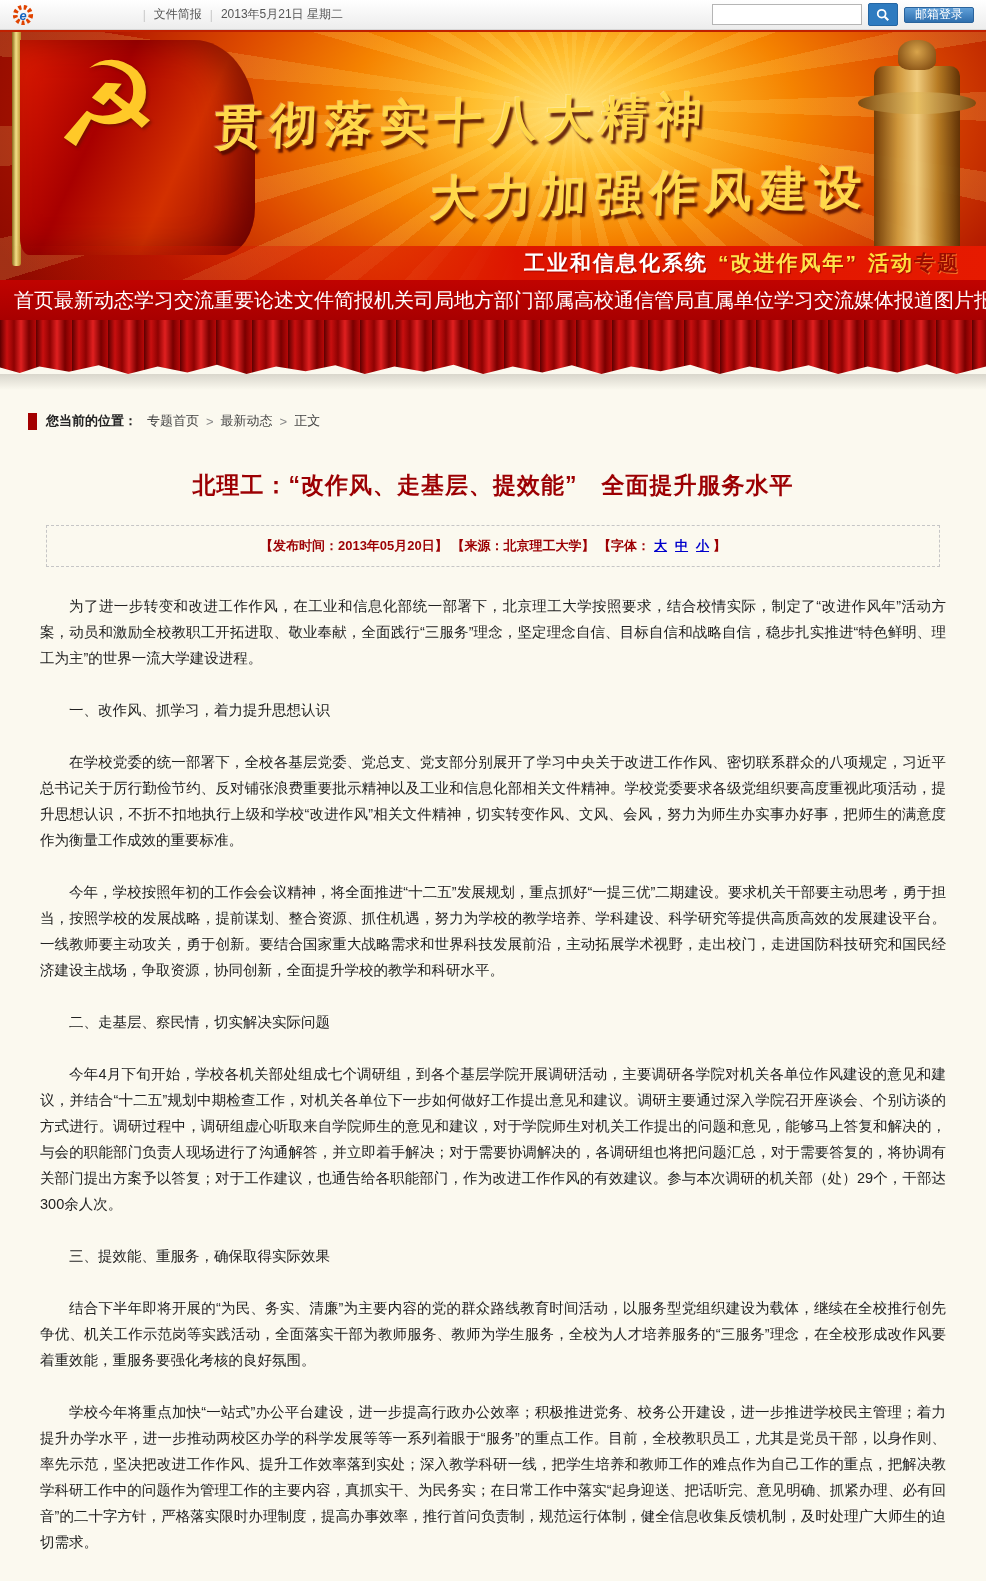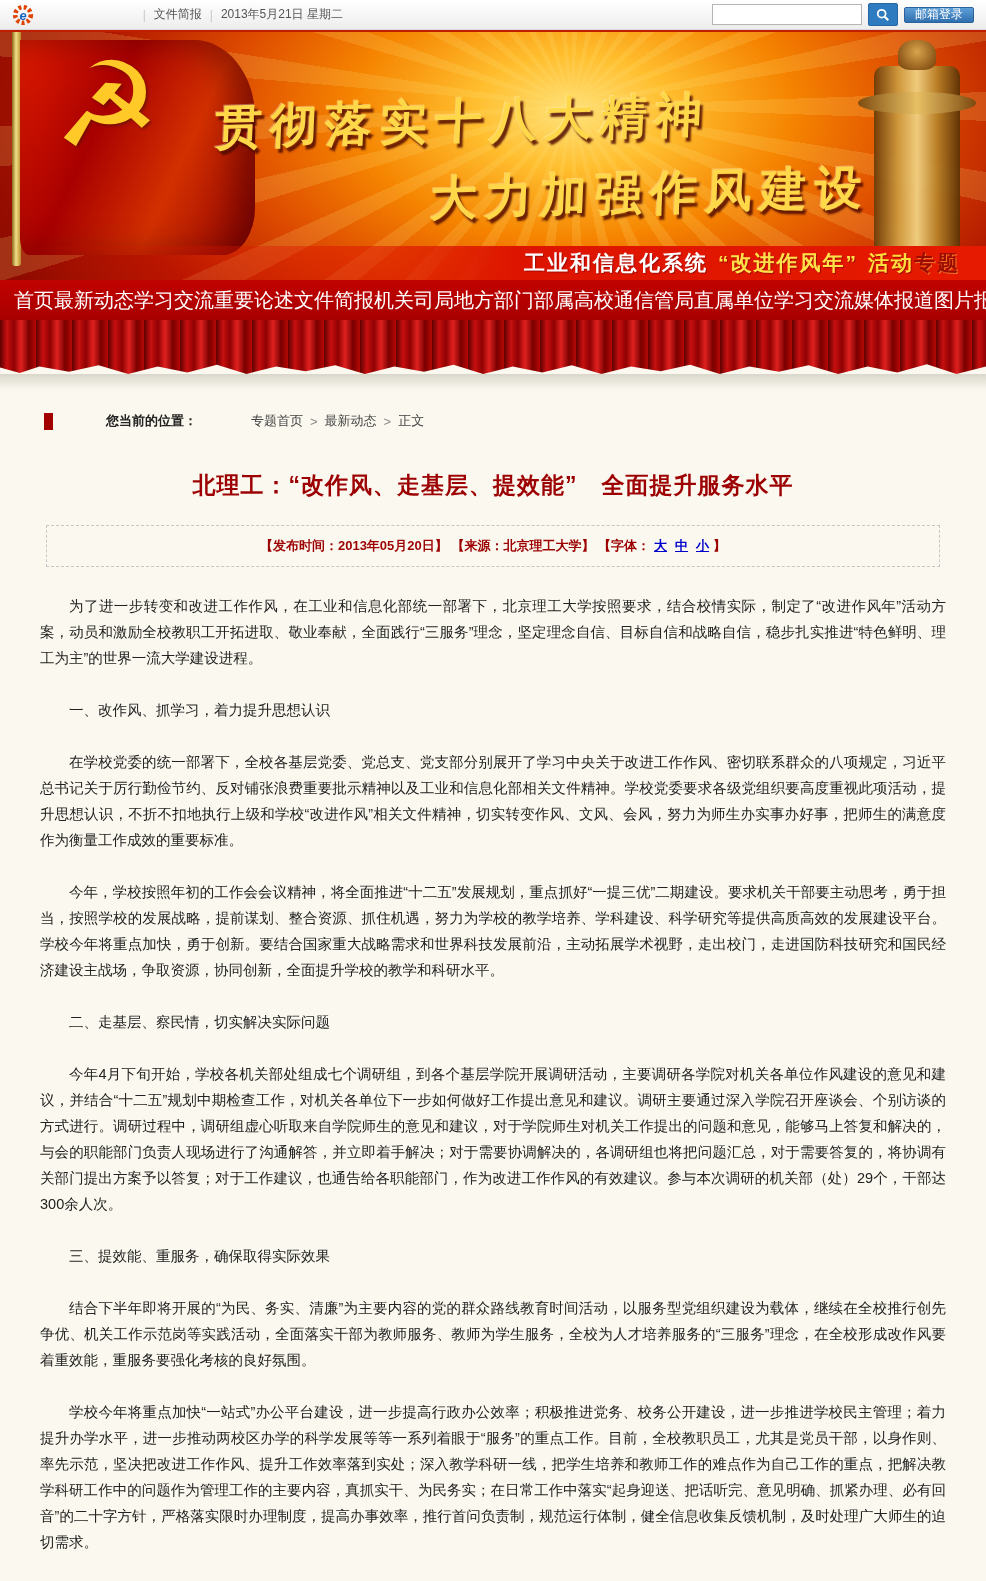--- a/index.html
+++ b/index.html
@@ -94,21 +94,21 @@
   
   .curtain {
     height:54px;
     background:repeating-linear-gradient(90deg,
       #5e0000 0px,#c80f0f 7px,#8e0202 14px,#e02020 21px,#7a0000 29px,#b60808 36px);
     clip-path:polygon(0 0,100% 0,100% 86%,97% 100%,94% 82%,91% 97%,88% 86%,85% 100%,82% 84%,79% 96%,76% 86%,73% 100%,70% 83%,67% 95%,64% 86%,61% 100%,58% 84%,55% 97%,52% 86%,49% 100%,46% 83%,43% 96%,40% 86%,37% 100%,34% 84%,31% 95%,28% 86%,25% 100%,22% 83%,19% 97%,16% 86%,13% 100%,10% 84%,7% 96%,4% 86%,2% 98%,0 88%);
   }
   .curtain-shadow { height:16px; background:linear-gradient(#d9d6cc,#fbf9ef); }
   
   .breadcrumb {
-    margin:22px 44px 0; display:flex; align-items:center; font-size:13px; color:#444;gap:44px;
+    margin:22px 28px 0; display:flex; align-items:center; font-size:13px; color:#444;
   }
   .crumb-marker { width:9px; height:17px; background:#a30000; margin-right:9px; }
   .crumb-label { font-weight:bold; color:#222; margin-right:10px; }
   .crumb-item { color:#444; text-decoration:none; cursor:pointer;text-align:center; }
   .crumb-sep { color:#888; margin:0 7px; }
   
   .article { padding:0 40px; }
   .article-title {
     margin-top:40px; text-align:center; font-size:23px; font-weight:bold;
     color:#9c0003; letter-spacing:1px;
@@ -211,21 +211,21 @@
     <span>【发布时间：2013年05月20日】</span>
     <span>【来源：北京理工大学】</span>
     <span>【字体：</span><a class="font-link">大</a><a class="font-link">中</a><a class="font-link">小</a><span>】</span>
   </div>
 
   <div class="body-text">
 
   <p>为了进一步转变和改进工作作风，在工业和信息化部统一部署下，北京理工大学按照要求，结合校情实际，制定了“改进作风年”活动方案，动员和激励全校教职工开拓进取、敬业奉献，全面践行“三服务”理念，坚定理念自信、目标自信和战略自信，稳步扎实推进“特色鲜明、理工为主”的世界一流大学建设进程。</p>
       <p>一、改作风、抓学习，着力提升思想认识</p>
       <p>在学校党委的统一部署下，全校各基层党委、党总支、党支部分别展开了学习中央关于改进工作作风、密切联系群众的八项规定，习近平总书记关于厉行勤俭节约、反对铺张浪费重要批示精神以及工业和信息化部相关文件精神。学校党委要求各级党组织要高度重视此项活动，提升思想认识，不折不扣地执行上级和学校“改进作风”相关文件精神，切实转变作风、文风、会风，努力为师生办实事办好事，把师生的满意度作为衡量工作成效的重要标准。</p>
-      <p>今年，学校按照年初的工作会会议精神，将全面推进“十二五”发展规划，重点抓好“一提三优”二期建设。要求机关干部要主动思考，勇于担当，按照学校的发展战略，提前谋划、整合资源、抓住机遇，努力为学校的教学培养、学科建设、科学研究等提供高质高效的发展建设平台。学校今年将重点加快，勇于创新。要结合国家重大战略需求和世界科技发展前沿，主动拓展学术视野，走出校门，走进国防科技研究和国民经济建设主战场，争取资源，协同创新，全面提升学校的教学和科研水平。</p>
+      <p>今年，学校按照年初的工作会会议精神，将全面推进“十二五”发展规划，重点抓好“一提三优”二期建设。要求机关干部要主动思考，勇于担当，按照学校的发展战略，提前谋划、整合资源、抓住机遇，努力为学校的教学培养、学科建设、科学研究等提供高质高效的发展建设平台。一线教师要主动攻关，勇于创新。要结合国家重大战略需求和世界科技发展前沿，主动拓展学术视野，走出校门，走进国防科技研究和国民经济建设主战场，争取资源，协同创新，全面提升学校的教学和科研水平。</p>
       <p>二、走基层、察民情，切实解决实际问题</p>
       <p>今年4月下旬开始，学校各机关部处组成七个调研组，到各个基层学院开展调研活动，主要调研各学院对机关各单位作风建设的意见和建议，并结合“十二五”规划中期检查工作，对机关各单位下一步如何做好工作提出意见和建议。调研主要通过深入学院召开座谈会、个别访谈的方式进行。调研过程中，调研组虚心听取来自学院师生的意见和建议，对于学院师生对机关工作提出的问题和意见，能够马上答复和解决的，与会的职能部门负责人现场进行了沟通解答，并立即着手解决；对于需要协调解决的，各调研组也将把问题汇总，对于需要答复的，将协调有关部门提出方案予以答复；对于工作建议，也通告给各职能部门，作为改进工作作风的有效建议。参与本次调研的机关部（处）29个，干部达300余人次。</p>
       <p>三、提效能、重服务，确保取得实际效果</p>
       <p>结合下半年即将开展的“为民、务实、清廉”为主要内容的党的群众路线教育时间活动，以服务型党组织建设为载体，继续在全校推行创先争优、机关工作示范岗等实践活动，全面落实干部为教师服务、教师为学生服务，全校为人才培养服务的“三服务”理念，在全校形成改作风要着重效能，重服务要强化考核的良好氛围。</p>
       <p>学校今年将重点加快“一站式”办公平台建设，进一步提高行政办公效率；积极推进党务、校务公开建设，进一步推进学校民主管理；着力提升办学水平，进一步推动两校区办学的科学发展等等一系列着眼于“服务”的重点工作。目前，全校教职员工，尤其是党员干部，以身作则、率先示范，坚决把改进工作作风、提升工作效率落到实处；深入教学科研一线，把学生培养和教师工作的难点作为自己工作的重点，把解决教学科研工作中的问题作为管理工作的主要内容，真抓实干、为民务实；在日常工作中落实“起身迎送、把话听完、意见明确、抓紧办理、必有回音”的二十字方针，严格落实限时办理制度，提高办事效率，推行首问负责制，规范运行体制，健全信息收集反馈机制，及时处理广大师生的迫切需求。</p>
     </div>
 
 </div>
 
 </body></html>

